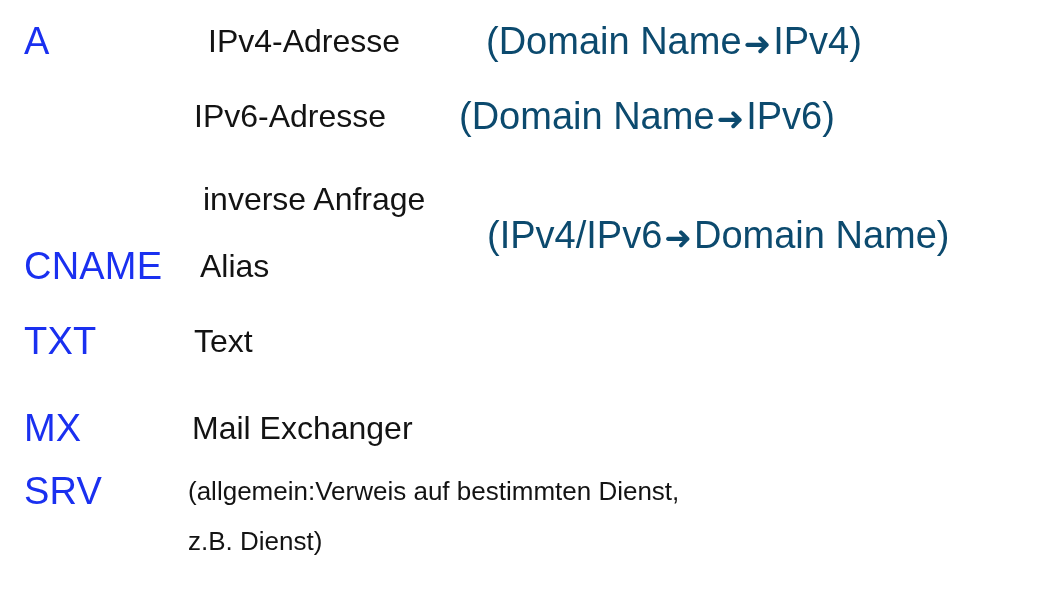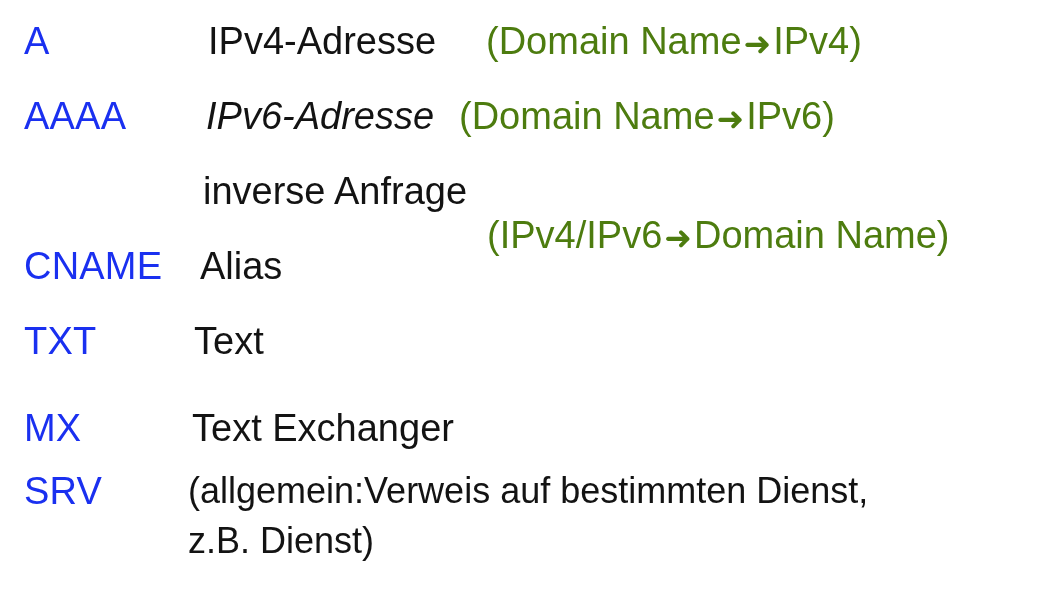--- a/index.html
+++ b/index.html
@@ -57,55 +57,55 @@
     font-size: 38px;
     line-height: 50px;
     letter-spacing: 0.2px;
     white-space: nowrap;
   }
 
   .rec-desc {
     position: absolute;
     top: 0;
     color: #131313;
-    font-size: 38px;
+    font-size: 32px;
     line-height: 50px;
     white-space: nowrap;
     text-align: center;
   }
 
   .rec-note {
     position: absolute;
     top: 0;
-    color: #4d7c0f;
+    color: #0c4a6e;
     font-size: 38px;
     line-height: 50px;
     white-space: nowrap;
   }
 
   
   .desc-0 { left: 208px; }
-  .desc-1 { left: 206px; font-style: italic; }
-  .desc-2 { left: 203px; }
+  .desc-1 { left: 194px; }
+  .desc-2 { left: 203px; margin-top: 8px; }
   .desc-3 { left: 200px; }
   .desc-4 { left: 194px; }
   .desc-5 { left: 192px; }
 
   
   .note-0 { left: 486px; }
   .note-1 { left: 459px; }
   .note-2 { left: 487px; margin-top: 44px; }
 
   .rec-desc-wrap {
     position: absolute;
     top: 0;
     left: 188px;
     width: 820px;
     color: #131313;
-    font-size: 36px;
+    font-size: 26px;
     line-height: 50px;
     white-space: normal;
   }
 
   .desc-line {
     display: block;
     white-space: nowrap;
   }
 
   .arrow-icon {
@@ -125,21 +125,20 @@
 
   <div class="record-list">
 
     <div class="record-row row-0">
       <span class="rec-type">A</span>
       <span class="rec-desc desc-0">IPv4-Adresse</span>
       <span class="rec-note note-0"><span>(Domain Name</span><span class="arrow-icon">➜</span><span>IPv4)</span></span>
     </div>
 
     <div class="record-row row-1">
-      <span class="rec-type">AAAA</span>
       <span class="rec-desc desc-1">IPv6-Adresse</span>
       <span class="rec-note note-1"><span>(Domain Name</span><span class="arrow-icon">➜</span><span>IPv6)</span></span>
     </div>
 
     <div class="record-row row-2">
       <span class="rec-desc desc-2">inverse Anfrage</span>
       <span class="rec-note note-2"><span>(IPv4/IPv6</span><span class="arrow-icon">➜</span><span>Domain Name)</span></span>
     </div>
 
     <div class="record-row row-3">
@@ -147,21 +146,21 @@
       <span class="rec-desc desc-3">Alias</span>
     </div>
 
     <div class="record-row row-4">
       <span class="rec-type">TXT</span>
       <span class="rec-desc desc-4">Text</span>
     </div>
 
     <div class="record-row row-5">
       <span class="rec-type">MX</span>
-      <span class="rec-desc desc-5">Text Exchanger</span>
+      <span class="rec-desc desc-5">Mail Exchanger</span>
     </div>
 
     <div class="record-row row-6">
       <span class="rec-type">SRV</span>
       <span class="rec-desc-wrap">
         <span class="desc-line">(allgemein:Verweis auf bestimmten Dienst,</span>
         <span class="desc-line">z.B. Dienst)</span>
       </span>
     </div>
 

